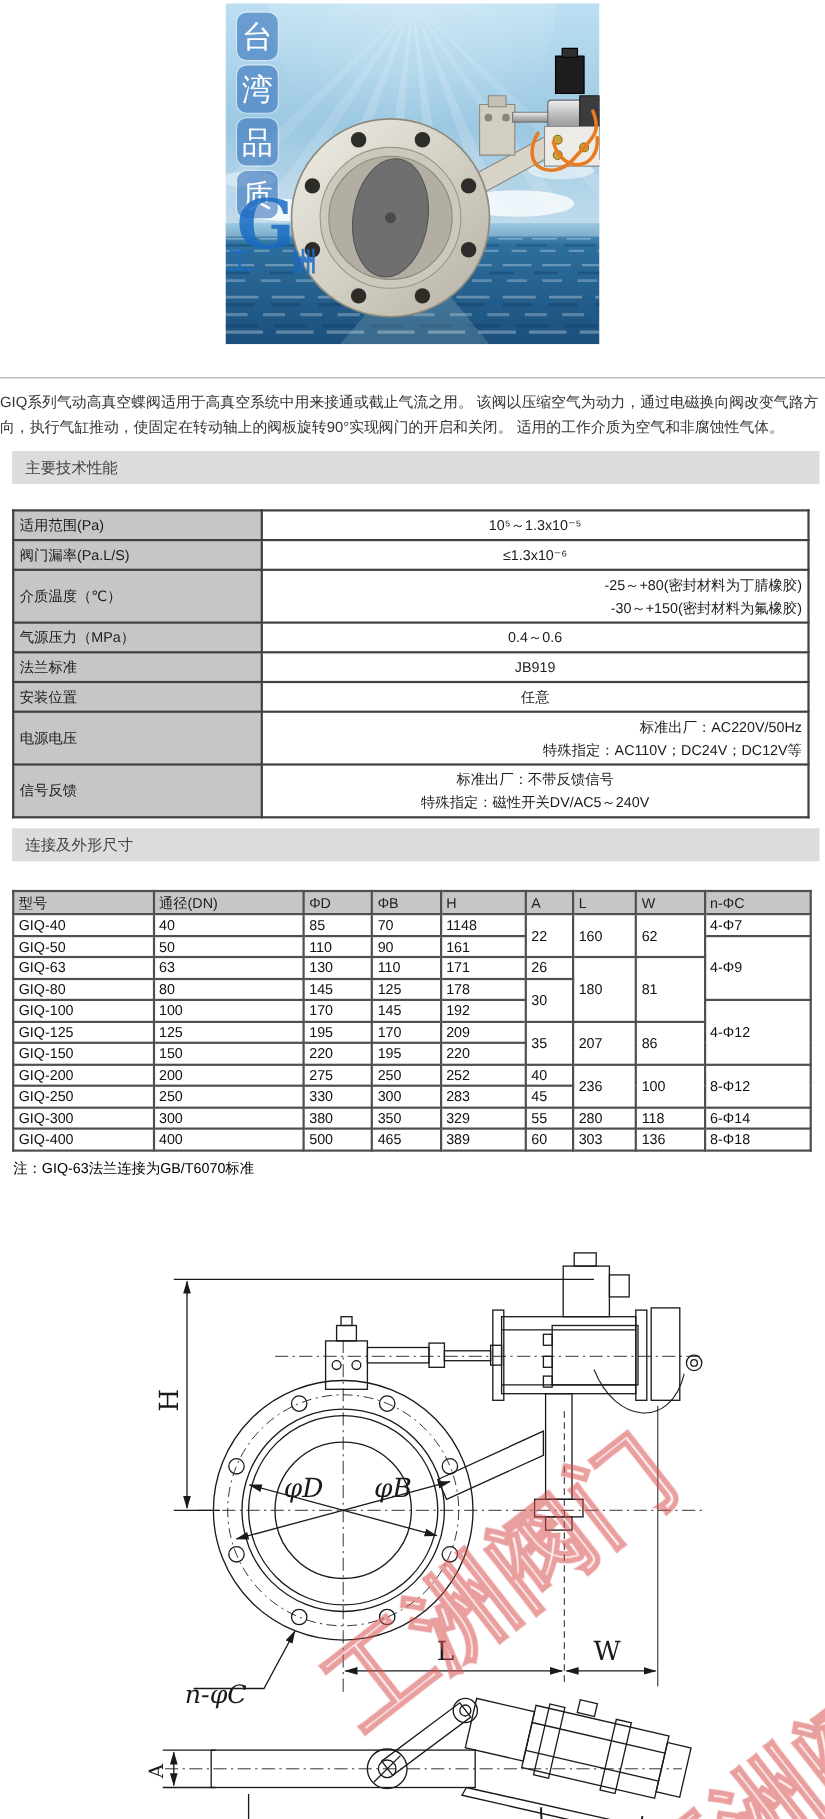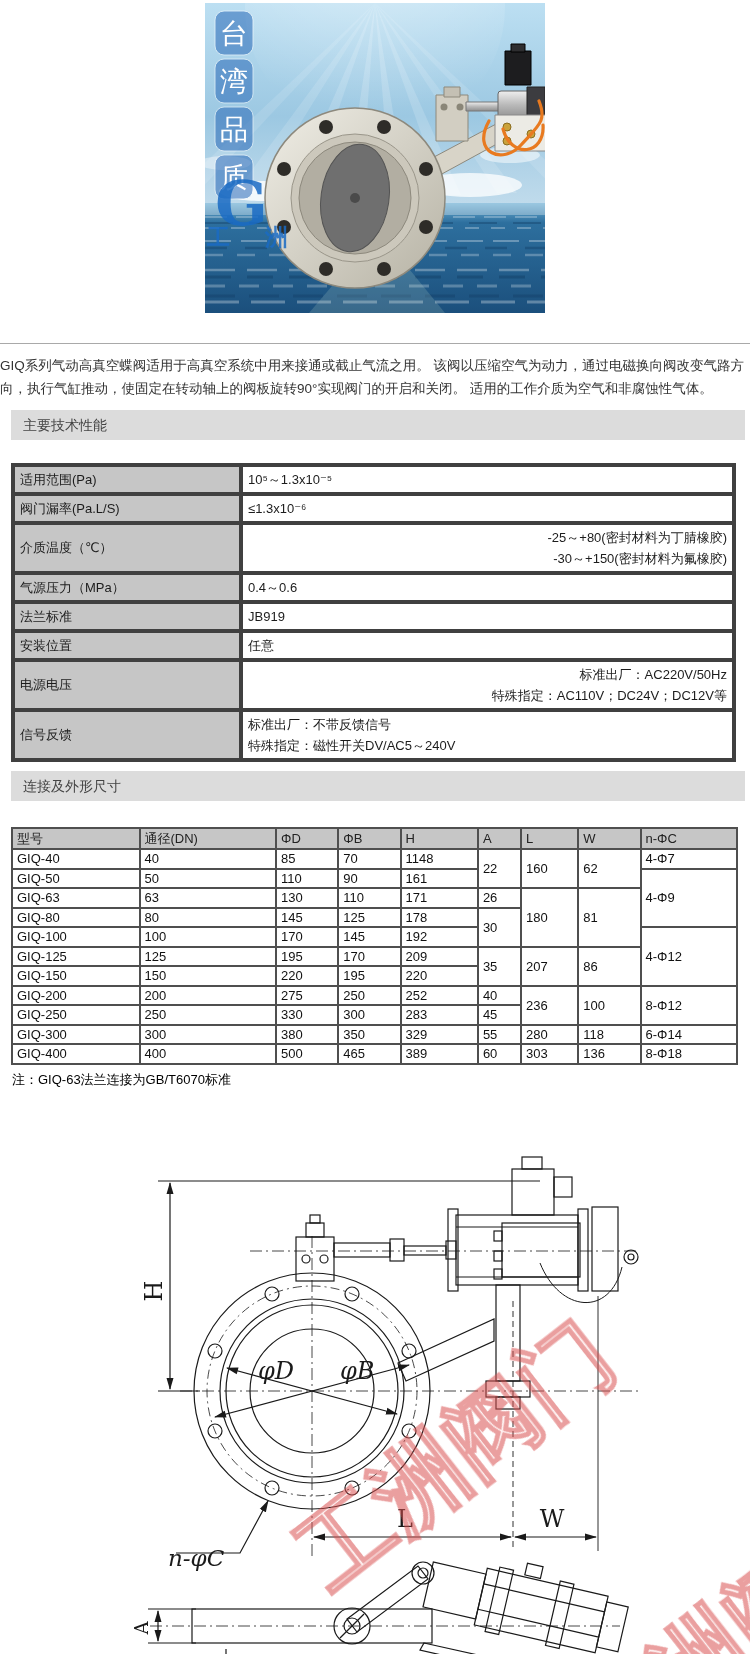--- a/index.html
+++ b/index.html
@@ -6,26 +6,26 @@
   .page{width:750px;min-height:1654px;background:#fff;position:relative;overflow:hidden;
         font-family:"Liberation Sans","DejaVu Sans",sans-serif;color:#333;}
   .photo-wrap{margin:3px 0 0 205px;width:340px;height:310px;}
   .sep{height:1px;background:#a9a9a9;margin-top:30px;}
   .desc{margin:10px 2px 0 0;font-size:13.5px;line-height:23px;color:#333;}
   .section-bar{margin:10px 5px 0 11px;height:30px;line-height:30px;background:#dcdcdc;
                color:#444;font-size:14px;padding-left:12px;}
   .section-bar.second{margin-top:9px;}
   
   table.spec{margin:23px 0 0 11px;width:725px;border-collapse:collapse;table-layout:fixed;}
-  table.spec td{border:4px solid #404040;font-size:13px;color:#1c1c1c;padding:2px 5px;vertical-align:middle;}
+  table.spec td{border:2px solid #404040;font-size:13px;color:#1c1c1c;padding:2px 5px;vertical-align:middle;}
   td.spec-label{background:#c6c6c6;width:214px;color:#333;}
   td.spec-value{background:#fff;}
   td.spec-value div{line-height:21px;}
   td.align-center{text-align:right;}
-  td.align-left{text-align:left;}
+  td.align-left{text-align:center;}
   
   table.dims{margin:26px 0 0 11px;width:727px;border-collapse:collapse;table-layout:fixed;padding-left:37px;}
   table.dims th, table.dims td{border:2px solid #4f4f4f;font-size:13px;font-weight:normal;
       color:#111;text-align:left;padding:0 0 0 4px;height:17.5px;vertical-align:middle;background:#fff;}
   table.dims th{background:#c6c6c6;color:#222;height:19px;}
   .note{margin:6px 0 0 12px;font-size:13px;color:#000000;}
   .drawing-wrap{margin:12px 0 0 0;}
   svg text{font-family:"DejaVu Serif","Liberation Serif",serif;}
   .badge-char{font-family:"Liberation Sans","DejaVu Sans",sans-serif;}
 </style>

